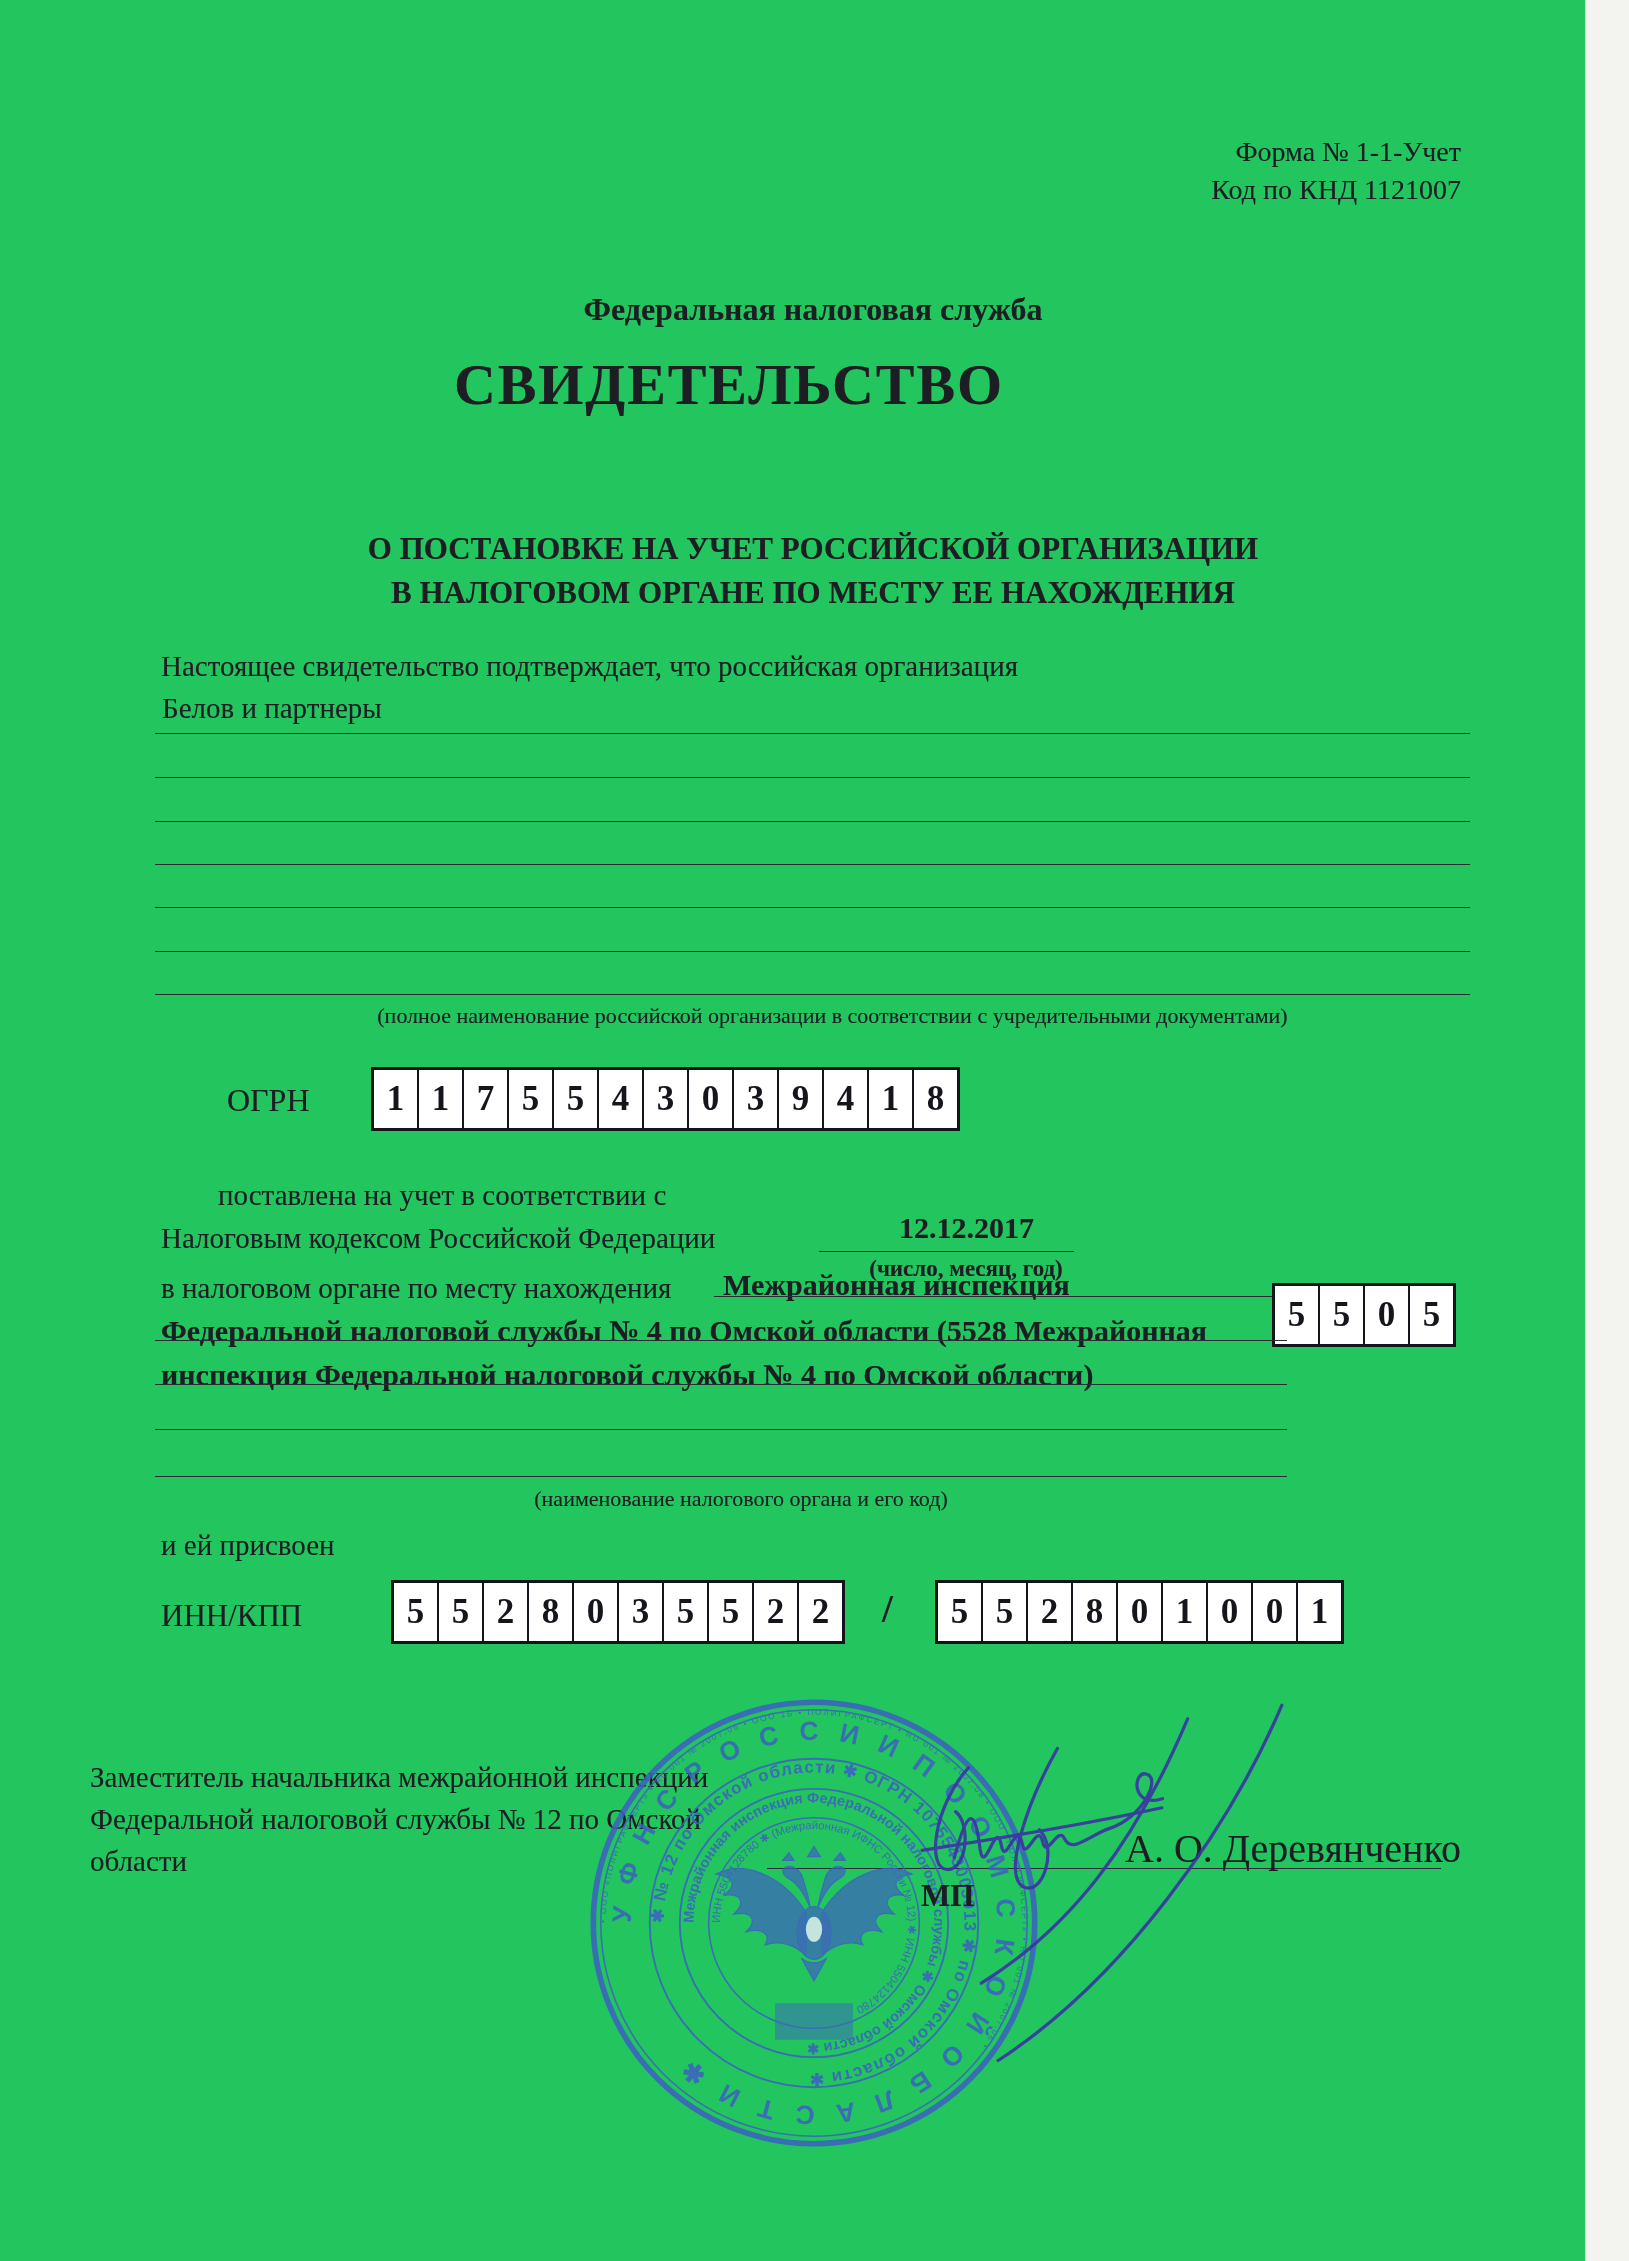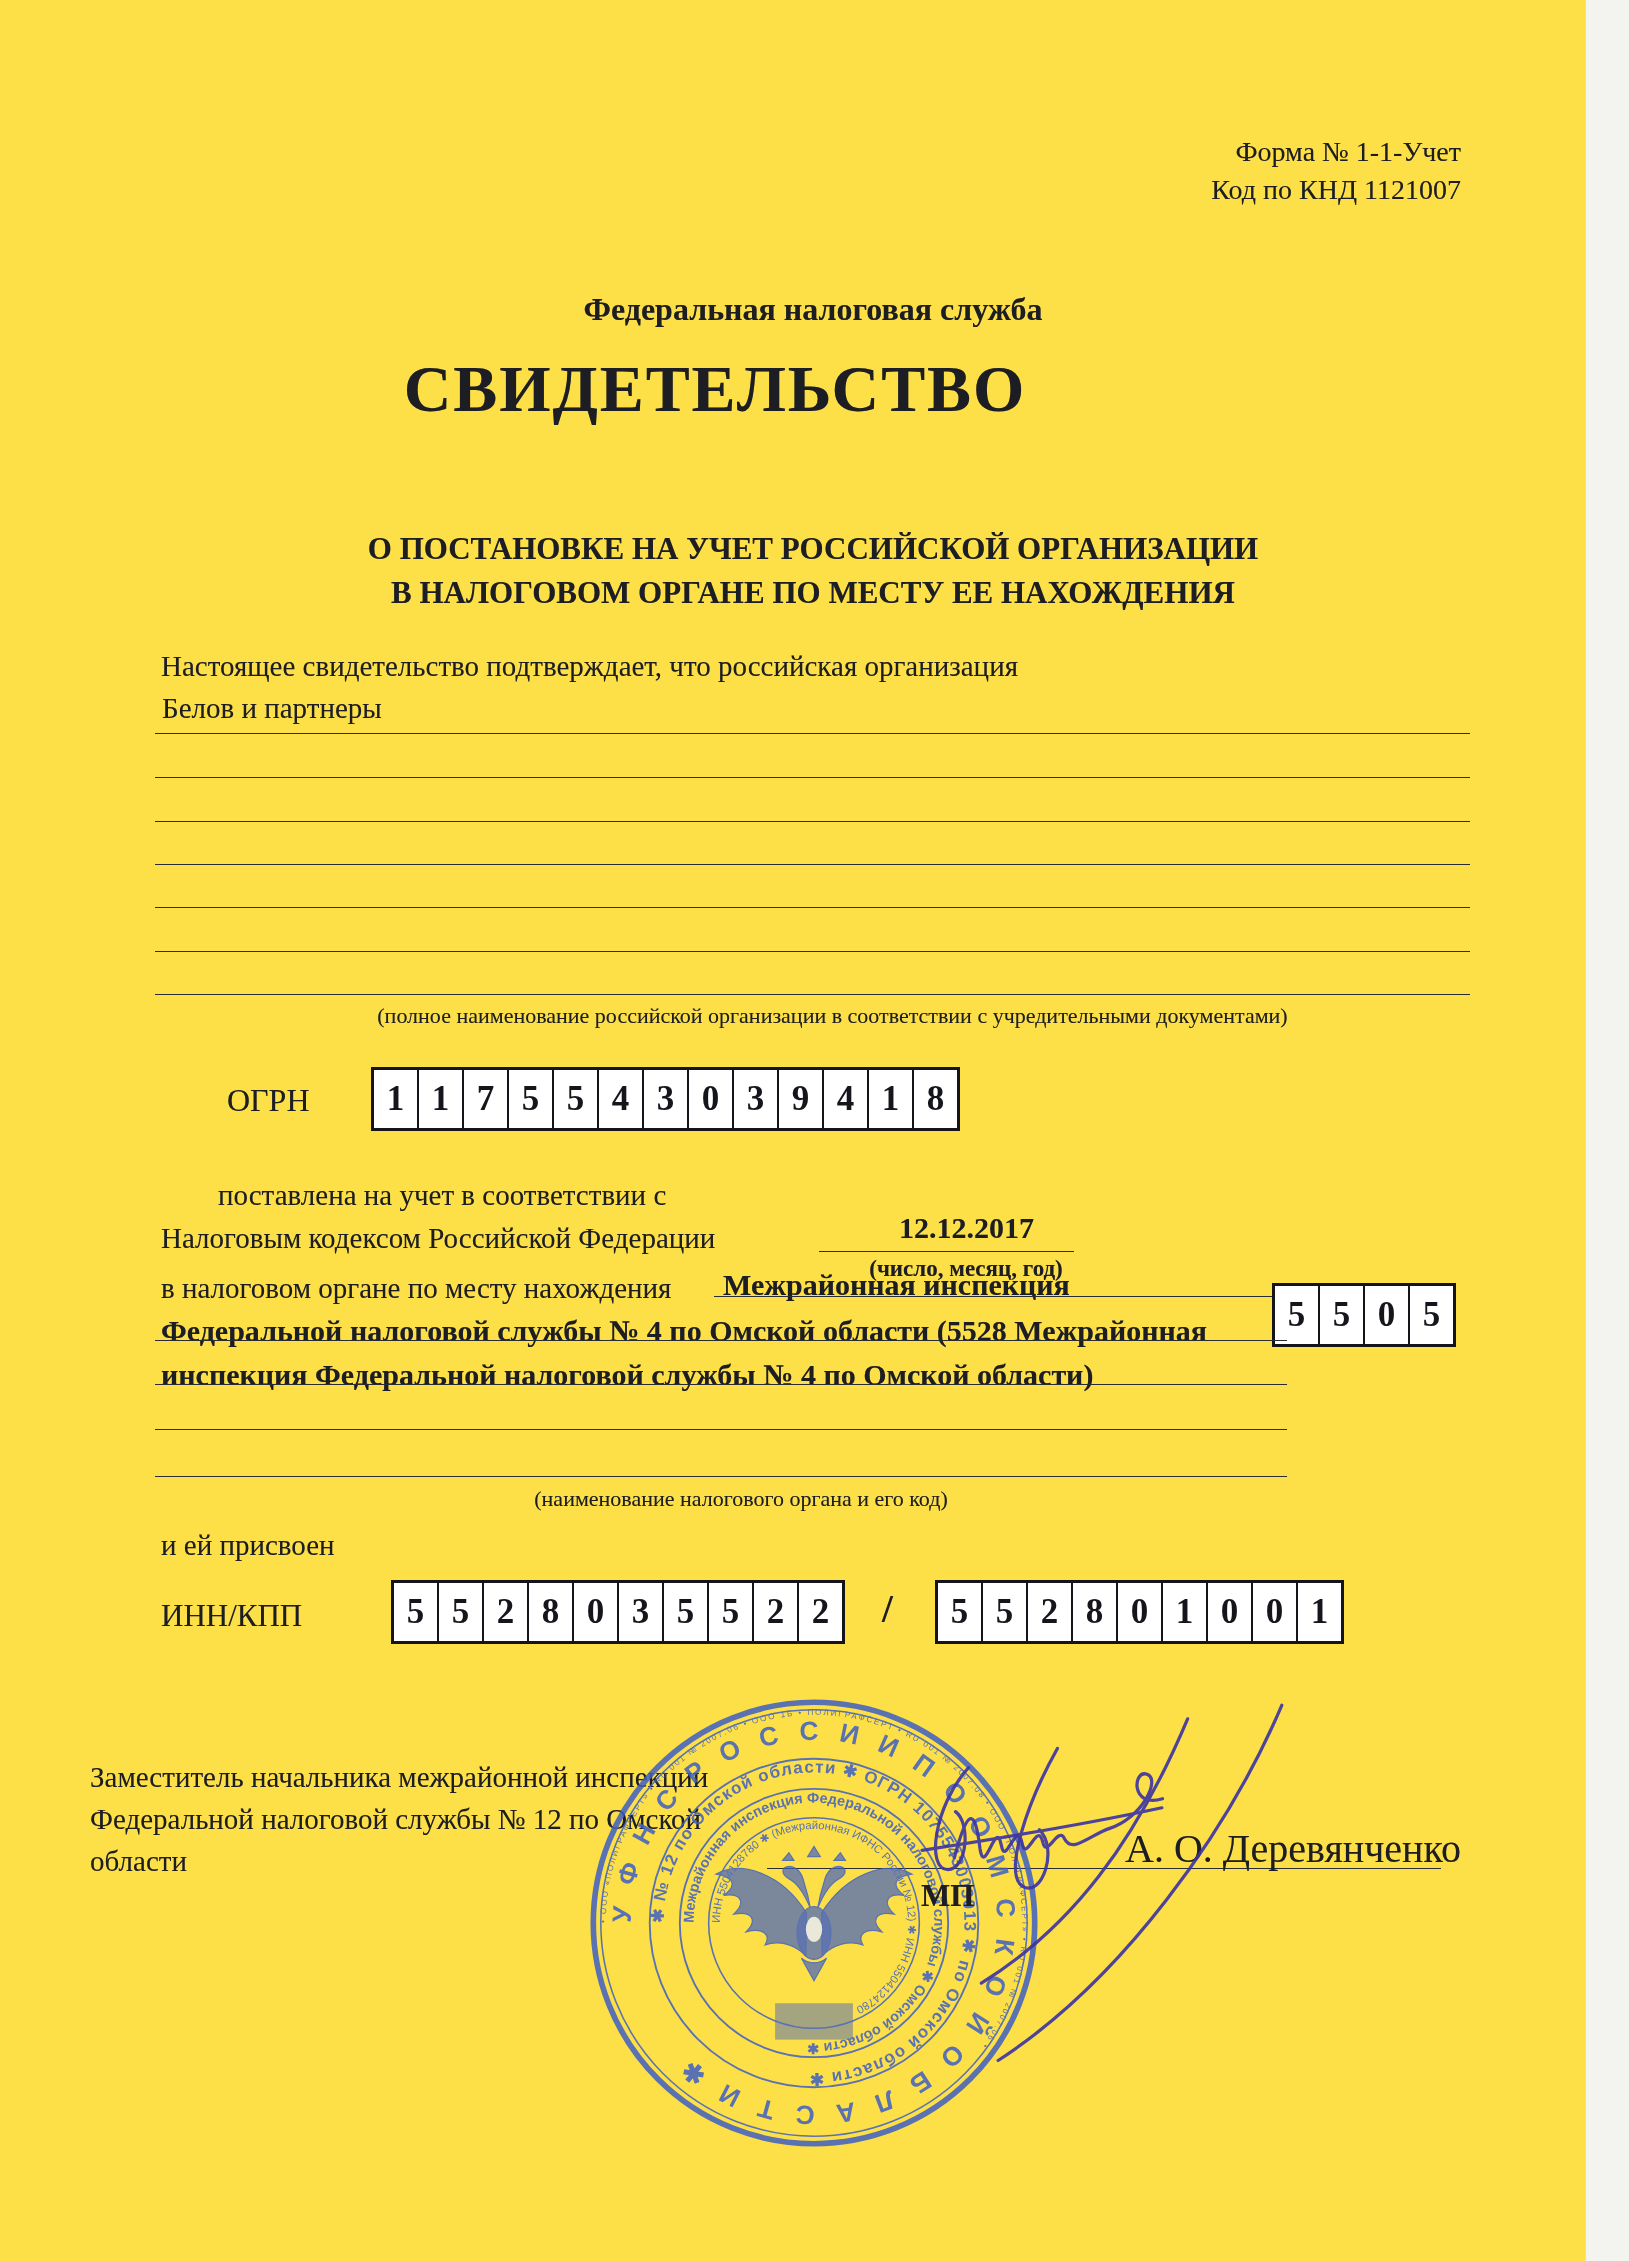--- a/index.html
+++ b/index.html
@@ -1,19 +1,19 @@
 <!DOCTYPE html>
 <html lang="ru" style="font-size:10.3px"><head>
 <meta charset="utf-8">
 <style>
   html,body{margin:0;padding:0;background:#e8e8e6;}
   .page{
     position:relative;
     width:1630px;height:2261px;
-    background:#fde047;
+    background:#22c55e;
     overflow:hidden;
     font-family:"Liberation Serif", serif;
     color:#1d1d24;
   }
   .page-edge{
     position:absolute;top:0;height:100%;
     background:#f3f3ef;border-left:1.3px solid #ddddd6;
   }
   .t{position:absolute;white-space:nowrap;text-shadow:0 0 0.6px rgba(30,30,40,.35);}
   .b{font-weight:bold;}
@@ -40,21 +40,21 @@
 
   <div class="page-edge" style="left:1585px;width:45px;"></div>
 
   <div class="t" style="right:169px;top:133px;font-size:28px;text-align:right;line-height:1.35;">
     <div>Форма № 1-1-Учет</div>
     <div>Код по КНД 1121007</div>
   </div>
 
   <div class="t b center" style="left:0;top:291px;width:1586px;font-size:32px;">Федеральная налоговая служба</div>
 
-  <div class="t b center" style="left:2px;top:351px;width:1386px;font-size:66px;letter-spacing:1.9px;">СВИДЕТЕЛЬСТВО</div>
+  <div class="t b center" style="left:16px;top:351px;width:1386px;font-size:58px;letter-spacing:1.9px;">СВИДЕТЕЛЬСТВО</div>
 
   <div class="t" style="left:161px;top:650px;font-size:29px;">Настоящее свидетельство подтверждает, что российская организация</div>
 
   <div class="t b center" style="left:0;top:527px;width:1586px;font-size:31px;line-height:1.42;">
     <div>О ПОСТАНОВКЕ НА УЧЕТ РОССИЙСКОЙ ОРГАНИЗАЦИИ</div>
     <div>В НАЛОГОВОМ ОРГАНЕ  ПО МЕСТУ ЕЕ НАХОЖДЕНИЯ</div>
   </div>
 
   <div class="t" style="left:162px;top:692px;font-size:29px;">Белов и партнеры</div>
 

